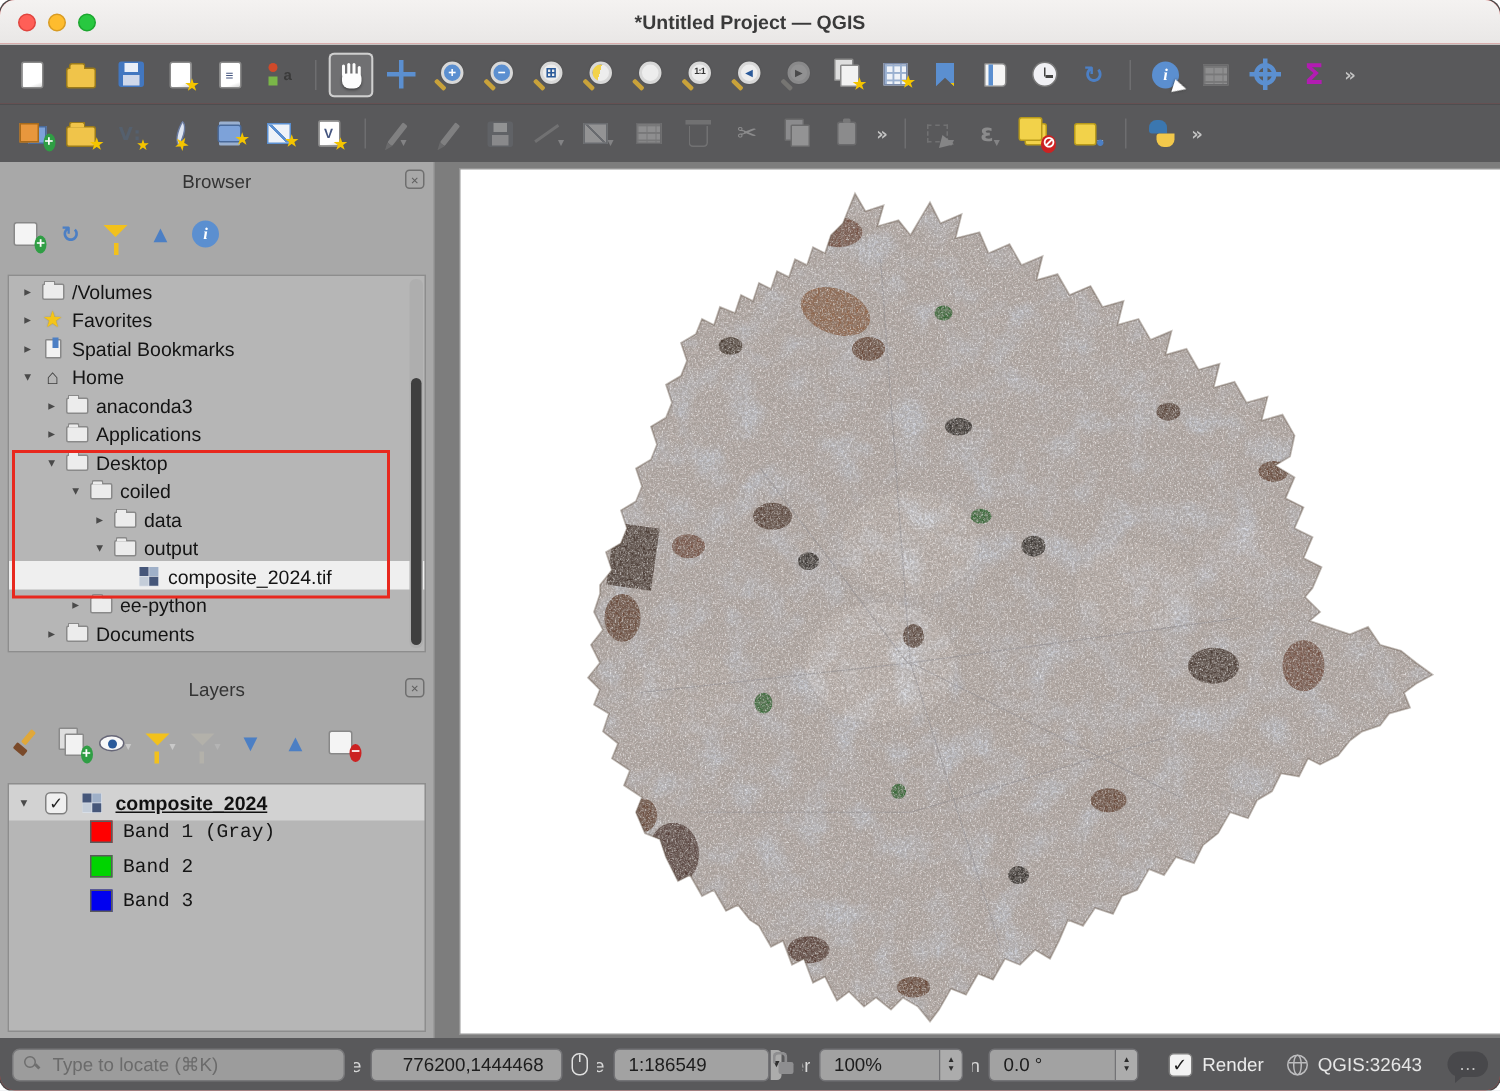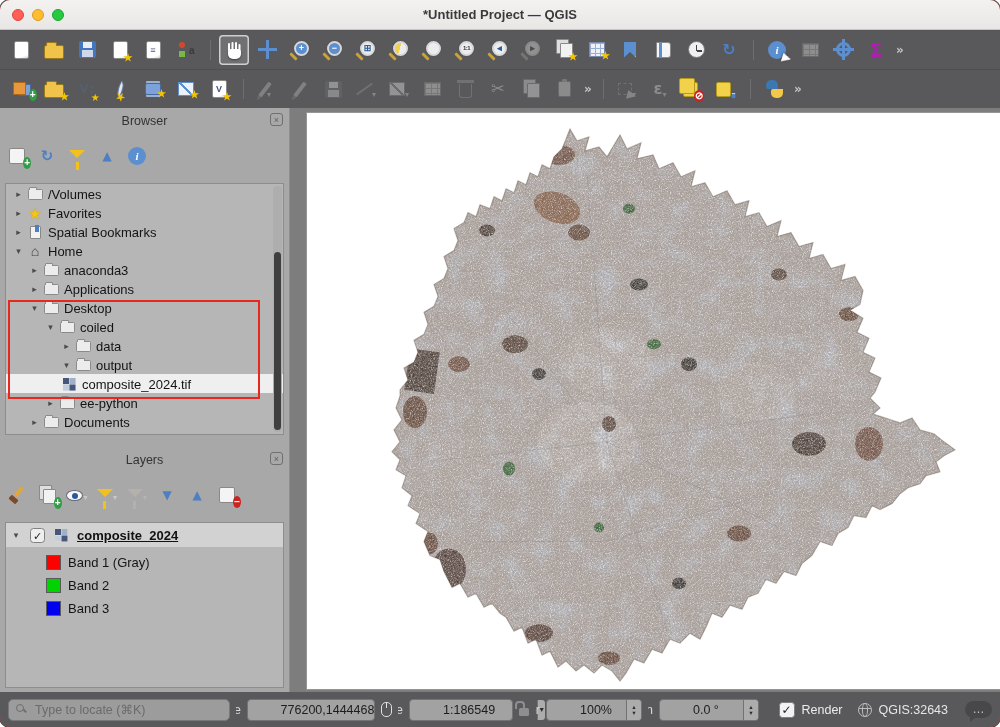--- a/index.html
+++ b/index.html
@@ -116,38 +116,38 @@
   .t-raster::before{content:"";position:absolute;left:0;top:0;width:6.5px;height:6.5px;background:#46577a;box-shadow:6.5px 6.5px 0 #46577a,6.5px 0 0 #9fb0c8,0 6.5px 0 #c4cdd9;}
   .redrect{position:absolute;left:2px;top:116px;width:252px;height:99px;border:2.5px solid #e8281e;pointer-events:none;}
   .vscroll{position:absolute;right:1px;top:2px;bottom:2px;width:9px;background:#aeaeae;border-radius:4px;}
   .vthumb{position:absolute;left:1px;right:1px;top:66px;bottom:2px;background:#3f3f3f;border-radius:4px;}
 
   .layerbox{margin:2px 5px 4px 5px;flex:1;background:#b6b6b6;border:1px solid #8d8d8d;overflow:hidden;font-size:13px;}
   .lrow{height:24px;display:flex;align-items:center;background:#d2d2d2;color:#111;}
   .lrow .tarrow{width:16px;padding-left:4px;}
   .lcheck{width:15px;height:15px;background:#efefef;border:1px solid #808080;border-radius:3.5px;font-size:11px;line-height:14px;text-align:center;color:#222;margin:0 6px 0 8px;flex:0 0 auto;}
   .lname{font-weight:bold;text-decoration:underline;padding-left:6px;}
-  .brow{height:23px;display:flex;align-items:flex-end;padding-left:40px;color:#141414;}
+  .brow{height:23px;display:flex;align-items:flex-start;padding-left:54px;color:#141414;font-family:Liberation Mono, monospace;}
   .bchip{width:15px;height:15px;border:1px solid #5a5a5a;flex:0 0 auto;}
   .blabel{padding-left:7px;}
 
   .canvaswrap{flex:1;position:relative;background:#7d7d7d;}
   .canvas{position:absolute;left:16px;top:4px;right:0;bottom:2px;background:#ffffff;border:1px solid #959595;border-right:none;}
   .canvas svg{width:100%;height:100%;display:block;}
 
   
   .statusbar{height:35px;background:#59595b;display:flex;align-items:center;padding:0 8px;gap:6px;flex:0 0 auto;font-size:12.5px;}
   .locate{width:222px;height:22px;background:#9c9c9c;border:1px solid #78787a;border-radius:5px;color:#5e5e5e;padding:0 8px 0 26px;font-size:12.5px;outline:none;}
   .locate::placeholder{color:#6b6b6b;}
   .locwrap{position:relative;flex:0 0 auto;}
   .smag{position:absolute;left:8px;top:5px;width:8px;height:8px;border:1.5px solid #6e6e6e;border-radius:50%;}
   .smag::after{content:"";position:absolute;width:4px;height:1.5px;background:#6e6e6e;transform:rotate(45deg);right:-4px;bottom:-1px;}
   .tlbl{width:5px;overflow:hidden;color:#d8d8d8;white-space:nowrap;flex:0 0 auto;direction:rtl;}
   .sbox{height:22px;background:#a2a2a2;border:1px solid #737376;border-radius:4px;color:#1d1d1d;display:flex;align-items:center;padding:0 0 0 9px;flex:0 0 auto;}
-  .sbox .val{padding-right:8px;margin-left:24px;}
+  .sbox .val{padding-right:8px;}
   .spin{width:15px;align-self:stretch;border-left:1px solid #737376;margin-left:auto;display:flex;flex-direction:column;align-items:center;justify-content:center;font-size:5.5px;color:#2d2d2d;background:#acacac;border-radius:0 3px 3px 0;line-height:6px;}
   .mouse{width:11px;height:15px;border:1.5px solid #e0e0e0;border-radius:5px;position:relative;flex:0 0 auto;}
   .mouse::before{content:"";position:absolute;left:3.5px;top:0;width:1.5px;height:5px;background:#e0e0e0;}
   .lock{width:10px;height:8px;background:#8e8e90;border-radius:1.5px;position:relative;margin-top:5px;flex:0 0 auto;}
   .lock::before{content:"";position:absolute;left:-4px;top:-7px;width:6px;height:6px;border:2px solid #8e8e90;border-bottom:none;border-radius:4px 4px 0 0;}
   .rgroup{display:flex;align-items:center;gap:7px;margin-left:auto;flex:0 0 auto;}
   .rcheck{width:16px;height:16px;background:#f2f2f2;border:1px solid #7e7e7e;border-radius:3.5px;color:#1d1d1d;font-size:12px;line-height:14px;text-align:center;}
   .rlabel{color:#ececec;}
   .globe{width:14px;height:14px;border:1.5px solid #bcbcbe;border-radius:50%;position:relative;flex:0 0 auto;}
   .globe::before{content:"";position:absolute;left:0;right:0;top:4.2px;height:1.5px;background:#bcbcbe;}
@@ -444,21 +444,21 @@
               </span>
               <span class="tlabel">data</span>
             </div>
             <div class="trow" style="padding-left: 54px;">
               <span class="tarrow">▾</span>
               <span class="ticon">
                 <span class="t-folder"></span>
               </span>
               <span class="tlabel">output</span>
             </div>
-            <div class="trow selected" style="padding-left: 40px;">
+            <div class="trow selected" style="padding-left: 70px;">
               <span class="tarrow"></span>
               <span class="ticon">
                 <span class="t-raster"></span>
               </span>
               <span class="tlabel">composite_2024.tif</span>
             </div>
             <div class="trow" style="padding-left: 38px;">
               <span class="tarrow">▸</span>
               <span class="ticon">
                 <span class="t-folder"></span>

